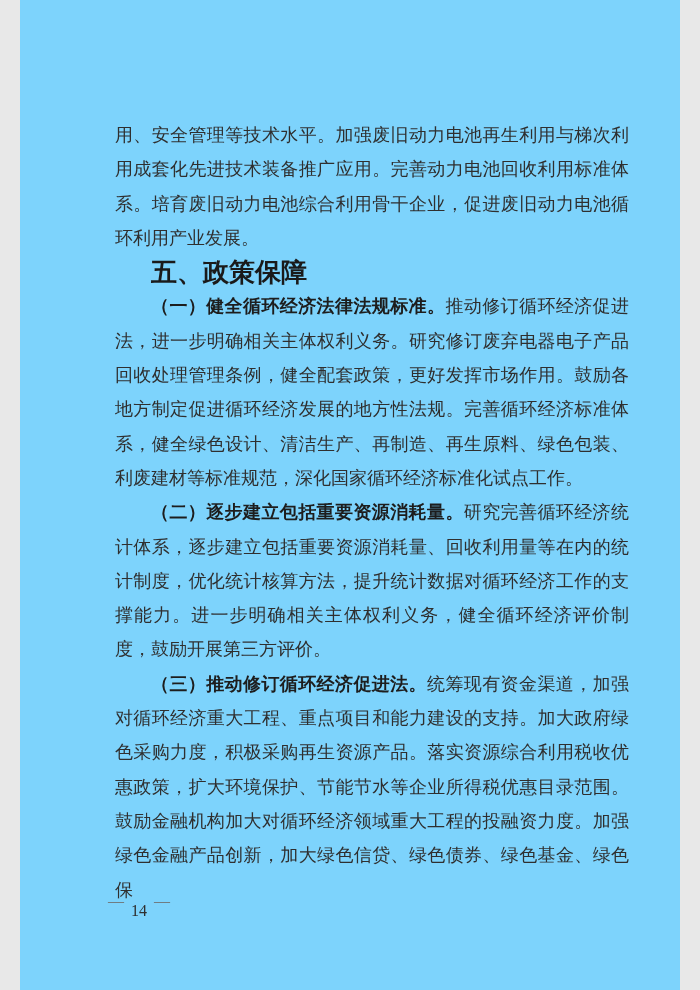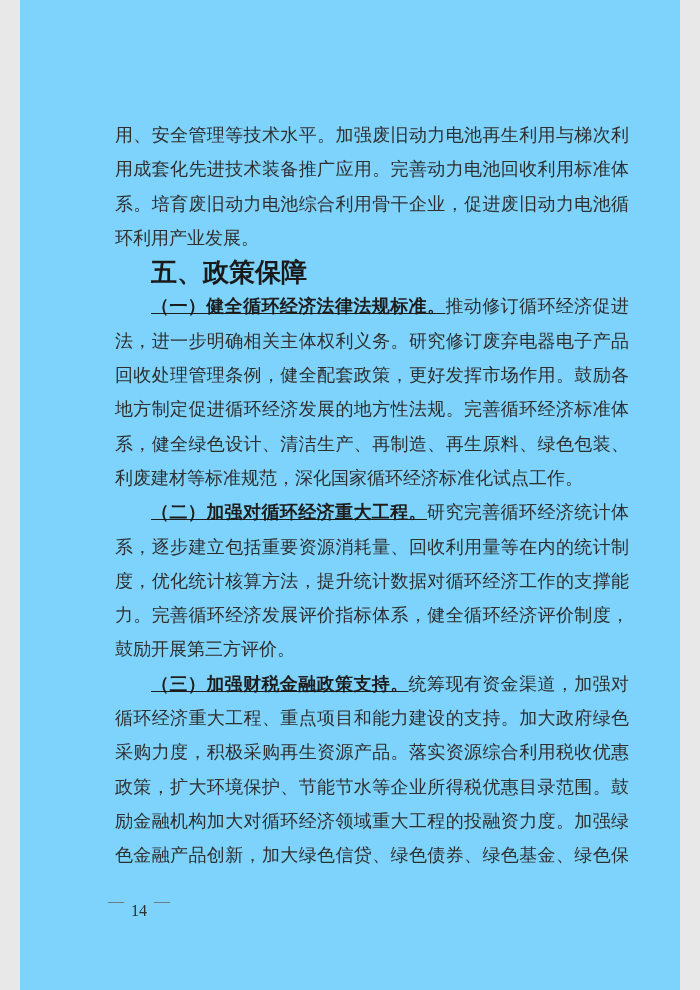--- a/index.html
+++ b/index.html
@@ -34,21 +34,20 @@
   .para.indented {
     text-indent: 36px;
   }
   .para.runs-over {
     
     text-align-last: justify;
   }
   .lead {
     font-weight: bold;
     color: #1d1d1d;
-    text-decoration: underline;
   }
   .heading {
     margin: 0;
     padding: 0;
     font-family: "Liberation Sans", "DejaVu Sans", sans-serif;
     font-size: 26px;
     font-weight: bold;
     line-height: 34.3px;
     text-indent: 36px;
     color: #1a1a1a;
@@ -77,23 +76,23 @@
 <body>
 
 <div class="page">
   <main class="content">
     <p class="para flush">用、安全管理等技术水平。加强废旧动力电池再生利用与梯次利用成套化先进技术装备推广应用。完善动力电池回收利用标准体系。培育废旧动力电池综合利用骨干企业，促进废旧动力电池循环利用产业发展。</p>
 
     <h2 class="heading">五、政策保障</h2>
 
     <p class="para indented"><strong class="lead">（一）健全循环经济法律法规标准。</strong><span class="body-text">推动修订循环经济促进法，进一步明确相关主体权利义务。研究修订废弃电器电子产品回收处理管理条例，健全配套政策，更好发挥市场作用。鼓励各地方制定促进循环经济发展的地方性法规。完善循环经济标准体系，健全绿色设计、清洁生产、再制造、再生原料、绿色包装、利废建材等标准规范，深化国家循环经济标准化试点工作。</span></p>
 
-    <p class="para indented"><strong class="lead">（二）加强对循环经济重大工程。</strong><span class="body-text">研究完善循环经济统计体系，逐步建立包括重要资源消耗量、回收利用量等在内的统计制度，优化统计核算方法，提升统计数据对循环经济工作的支撑能力。完善循环经济发展评价指标体系，健全循环经济评价制度，鼓励开展第三方评价。</span></p>
+    <p class="para indented"><strong class="lead">（二）逐步建立包括重要资源消耗量。</strong><span class="body-text">研究完善循环经济统计体系，逐步建立包括重要资源消耗量、回收利用量等在内的统计制度，优化统计核算方法，提升统计数据对循环经济工作的支撑能力。进一步明确相关主体权利义务，健全循环经济评价制度，鼓励开展第三方评价。</span></p>
 
-    <p class="para indented runs-over"><strong class="lead">（三）加强财税金融政策支持。</strong><span class="body-text">统筹现有资金渠道，加强对循环经济重大工程、重点项目和能力建设的支持。加大政府绿色采购力度，积极采购再生资源产品。落实资源综合利用税收优惠政策，扩大环境保护、节能节水等企业所得税优惠目录范围。鼓励金融机构加大对循环经济领域重大工程的投融资力度。加强绿色金融产品创新，加大绿色信贷、绿色债券、绿色基金、绿色保</span></p>
+    <p class="para indented runs-over"><strong class="lead">（三）推动修订循环经济促进法。</strong><span class="body-text">统筹现有资金渠道，加强对循环经济重大工程、重点项目和能力建设的支持。加大政府绿色采购力度，积极采购再生资源产品。落实资源综合利用税收优惠政策，扩大环境保护、节能节水等企业所得税优惠目录范围。鼓励金融机构加大对循环经济领域重大工程的投融资力度。加强绿色金融产品创新，加大绿色信贷、绿色债券、绿色基金、绿色保</span></p>
   </main>
 
   <footer class="page-footer">
     <span class="dash">—</span>
     <span class="page-num">14</span>
     <span class="dash">—</span>
   </footer>
 </div>
 
 </body></html>

